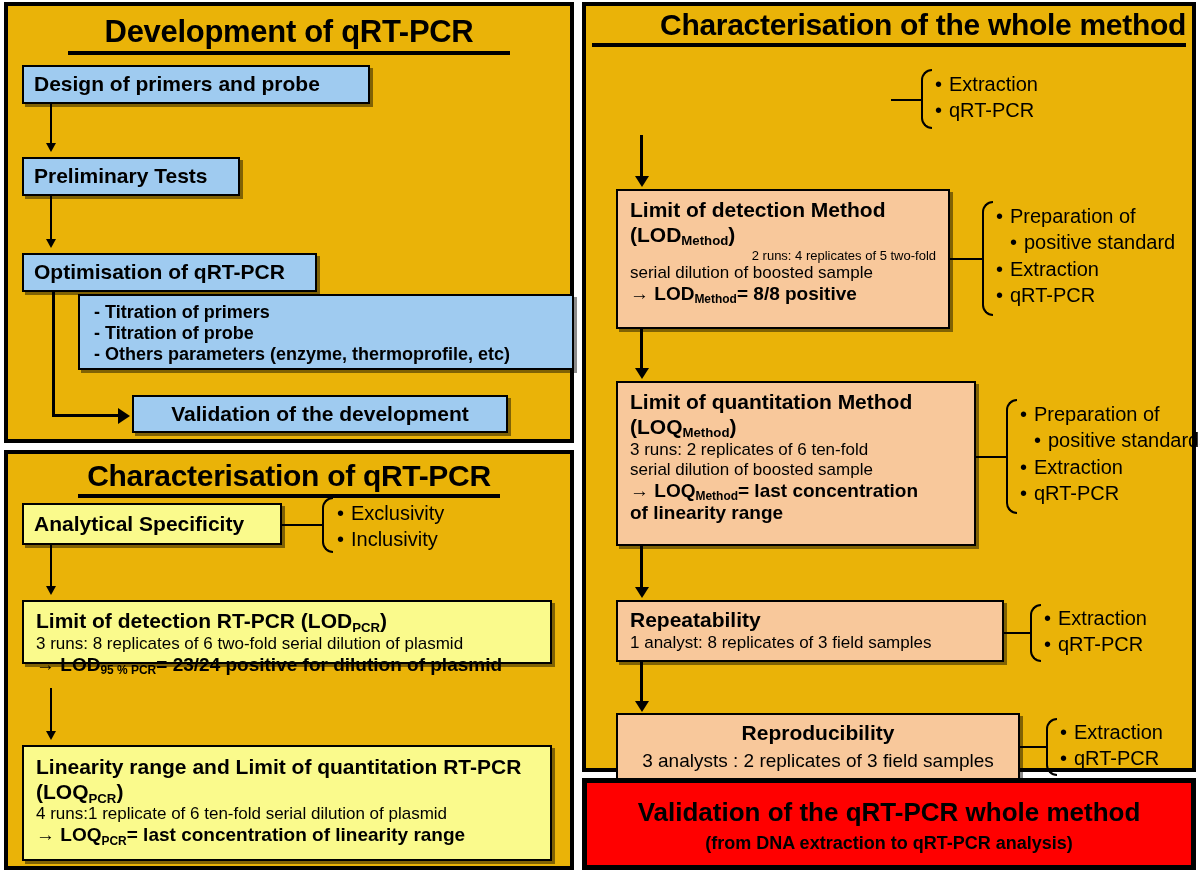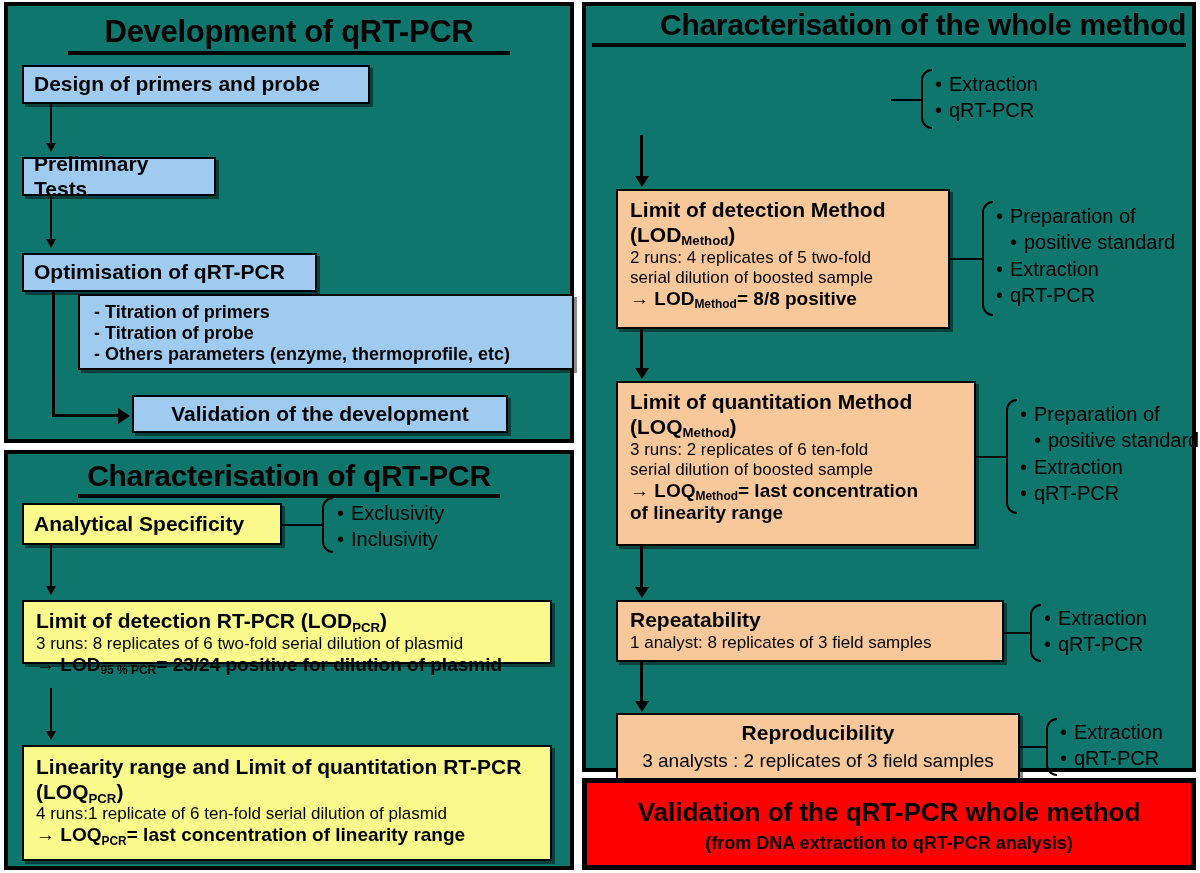--- a/index.html
+++ b/index.html
@@ -18,21 +18,21 @@
   .stage {
     position: relative;
     width: 1200px;
     height: 873px;
   }
 
   
   .panel {
     position: absolute;
     border: 4px solid #000;
-    background: #0f766e;
+    background: #eab308;
   }
   #panel-development { left: 4px;   top: 2px;   width: 570px; height: 441px; }
   #panel-char-pcr    { left: 4px;   top: 450px; width: 570px; height: 420px; }
   #panel-char-method { left: 582px; top: 2px;   width: 614px; height: 770px; }
   #panel-validation  { left: 582px; top: 778px; width: 614px; height: 92px;
                        background: #FF0000; border-width: 5px; }
 
   
   .panel-title {
     position: absolute;
@@ -183,21 +183,21 @@
       <span class="ul">Development of qRT-PCR</span>
     </div>
 
     <div class="box blue" style="left:14px; top:59px; width:348px; height:39px; display:flex; align-items:center;">
       <span class="hd big">Design of primers and probe</span>
     </div>
 
     <div class="vline thin" style="left:42px; top:98px; height:42px;"></div>
     <div class="arrowhead thin" style="left:38px; top:137px;"></div>
 
-    <div class="box blue" style="left:14px; top:151px; width:194px; height:39px; display:flex; align-items:center;">
+    <div class="box blue" style="left:14px; top:151px; width:218px; height:39px; display:flex; align-items:center;">
       <span class="hd big">Preliminary Tests</span>
     </div>
 
     <div class="vline thin" style="left:42px; top:190px; height:46px;"></div>
     <div class="arrowhead thin" style="left:38px; top:233px;"></div>
 
     <div class="box blue" style="left:14px; top:247px; width:295px; height:39px; display:flex; align-items:center;">
       <span class="hd big">Optimisation of qRT-PCR</span>
     </div>
 
@@ -278,21 +278,21 @@
     </div>
 
     <div class="vline" style="left:54px; top:129px; height:44px;"></div>
     <div class="arrowhead" style="left:49px; top:170px;"></div>
 
     <div class="box orange" style="left:30px; top:183px; width:334px; height:140px; padding:7px 12px;">
       <span class="hd" style="font-size:21px;">Limit of detection Method</span>
       <span class="hd" style="font-size:21px;">
         <span>(LOD</span><sub>Method</sub><span>)</span>
       </span>
-      <span class="sub" style="font-size:17px;">2 runs: 4 replicates of 5 two-fold</span>
+      <span class="sub" style="font-size:13px;text-align:right;">2 runs: 4 replicates of 5 two-fold</span>
       <span class="sub" style="font-size:17px;">serial dilution of boosted sample</span>
       <span class="res" style="font-size:19px;">
         <span>→ LOD</span><sub>Method</sub><span>= 8/8 positive</span>
       </span>
     </div>
     <div class="bracket-group" style="left:364px; top:185px;">
       <div class="bracket-stem" style="left:0; top:67px; width:34px;"></div>
       <div class="bracket-curly" style="left:32px; top:10px; height:115px;"></div>
       <div class="bracket-items" style="left:46px; top:12px;">
         <span class="bi">Preparation of</span>

